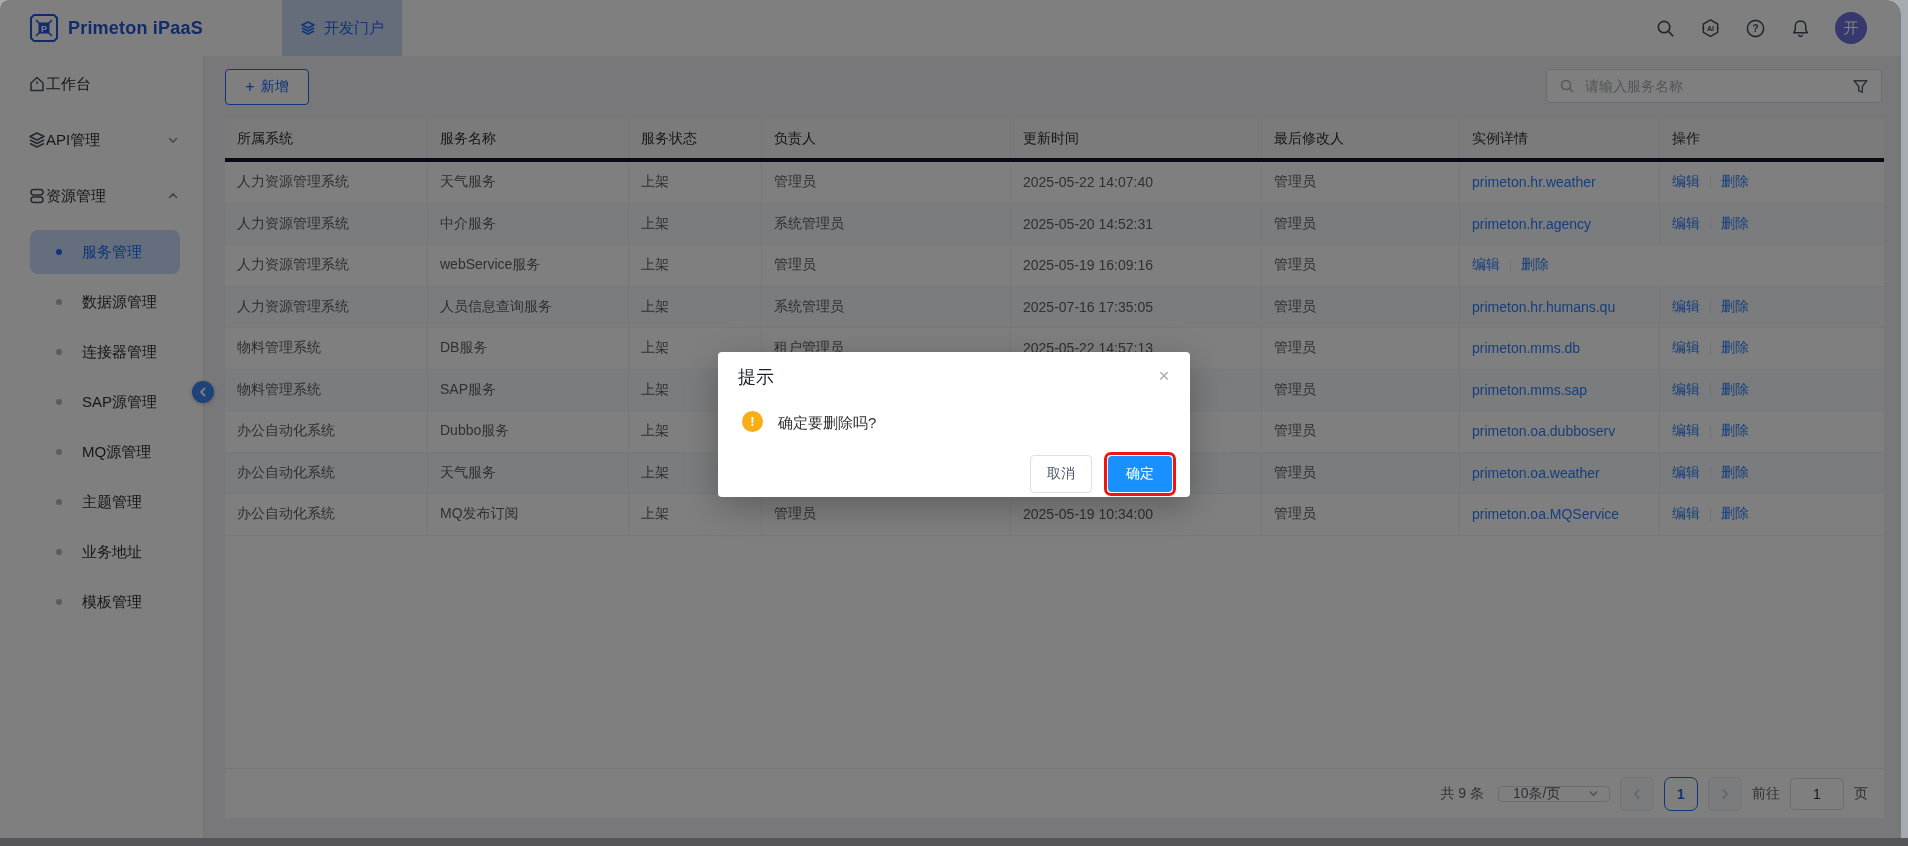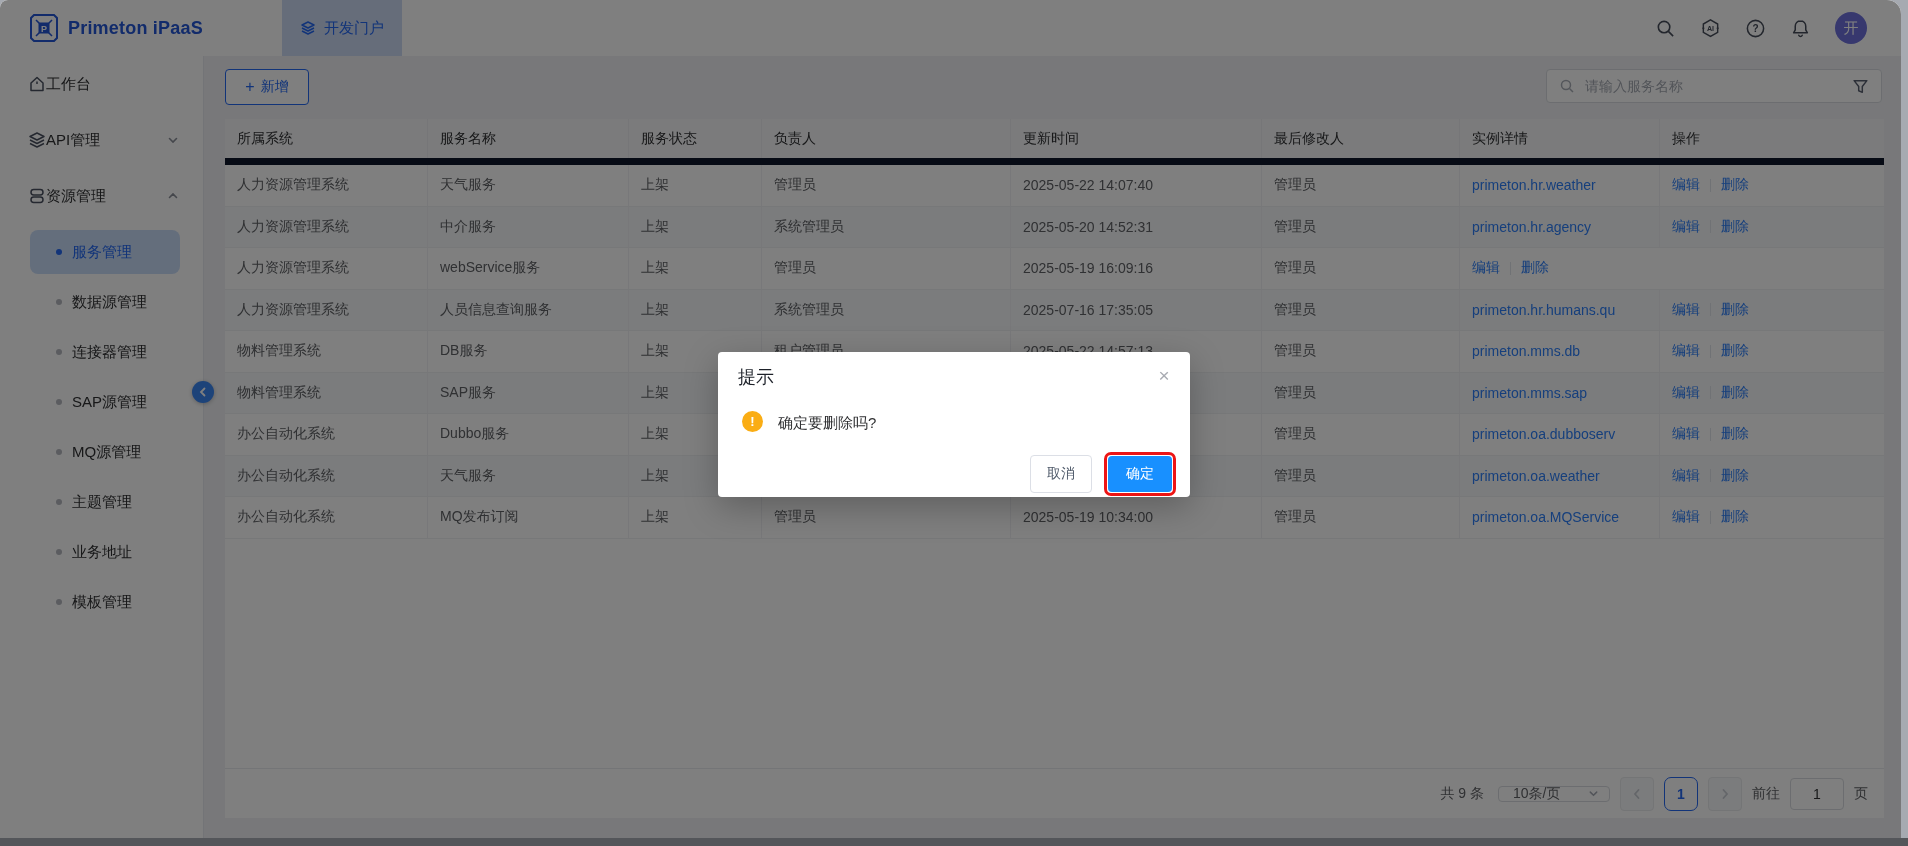--- a/index.html
+++ b/index.html
@@ -28,21 +28,21 @@
   .tb-icon{width:21px;height:21px;color:#464d5a;display:block;cursor:pointer;}
   .avatar{width:32px;height:32px;border-radius:50%;background:#6e71dc;color:#fff;
     display:flex;align-items:center;justify-content:center;font-size:15px;cursor:pointer;}
   
   .sidebar{position:absolute;left:0;top:56px;width:203px;bottom:0;background:#fff;border-right:1px solid #e7e9ee;}
   .side-item{height:56px;display:flex;align-items:center;padding-left:28px;gap:0;
     font-size:15px;color:#303133;cursor:pointer;}
   .side-item .s-icon{width:18px;height:18px;color:#4a5160;flex:0 0 auto;}
   .side-item .chev{margin-left:auto;margin-right:24px;width:12px;height:12px;color:#8a8f99;}
   .side-sub{height:44px;margin:6px 23px 6px 30px;border-radius:8px;display:flex;align-items:center;
-    padding-left:26px;gap:10px;font-size:15px;color:#303133;cursor:pointer;}
+    padding-left:26px;gap:20px;font-size:15px;color:#303133;cursor:pointer;}
   .side-sub .dot{width:6px;height:6px;border-radius:50%;background:#b6b9c0;flex:0 0 auto;}
   .side-sub.selected{background:#c9ddf9;color:#2468f2;}
   .side-sub.selected .dot{background:#2468f2;}
   .collapse-toggle{
     position:absolute;left:192px;top:381px;width:22px;height:22px;border-radius:50%;
     background:#3a86f3;color:#fff;display:flex;align-items:center;justify-content:center;
     font-size:12px;z-index:10;cursor:pointer;box-shadow:0 1px 4px rgba(0,0,0,.25);
   }
   
   .main{position:absolute;left:203px;top:56px;right:0;bottom:0;}
@@ -57,21 +57,21 @@
     border:1px solid #d8dbe0;border-radius:4px;display:flex;align-items:center;box-sizing:border-box;
   }
   .search-box .sch-icon{width:16px;height:16px;color:#a8adb6;margin:0 8px 0 12px;flex:0 0 auto;}
   .search-box input{flex:1;border:none;outline:none;font-size:14px;color:#303133;background:transparent;
     font-family:inherit;}
   .search-box input::placeholder{color:#a4a9b2;}
   .search-box .funnel{width:17px;height:17px;color:#596070;margin-right:12px;flex:0 0 auto;cursor:pointer;}
   
   .panel{position:absolute;left:22px;top:63px;right:17px;bottom:20px;background:#fff;}
   .t-grid{display:grid;grid-template-columns:203px 201px 133px 249px 251px 198px 200px 1fr;align-items:center;}
-  .t-head{height:39px;background:#f6f7f9;border-bottom:7px solid #0f172a;
+  .t-head{height:39px;background:#f6f7f9;border-bottom:4px solid #0f172a;
     font-size:14px;font-weight:500;color:#303133;}
   .t-head > div{padding-left:12px;border-right:1px solid #ecedf1;height:100%;display:flex;align-items:center;box-sizing:border-box;}
   .t-head > div:last-child{border-right:none;}
   .t-row{height:40.5px;border-bottom:1px solid #eef0f3;font-size:14px;color:#606266;}
   .t-row:nth-child(even){background:#f6f8fa;}
   .t-row > div{padding-left:12px;border-right:1px solid #f0f1f4;height:100%;display:flex;align-items:center;
     box-sizing:border-box;overflow:hidden;white-space:nowrap;}
   .t-row > div:last-child{border-right:none;}
   .link{color:#2d7ff9;cursor:pointer;}
   .op-sep{display:inline-block;width:1px;height:13px;background:#e1e4ea;margin:0 10px;}

